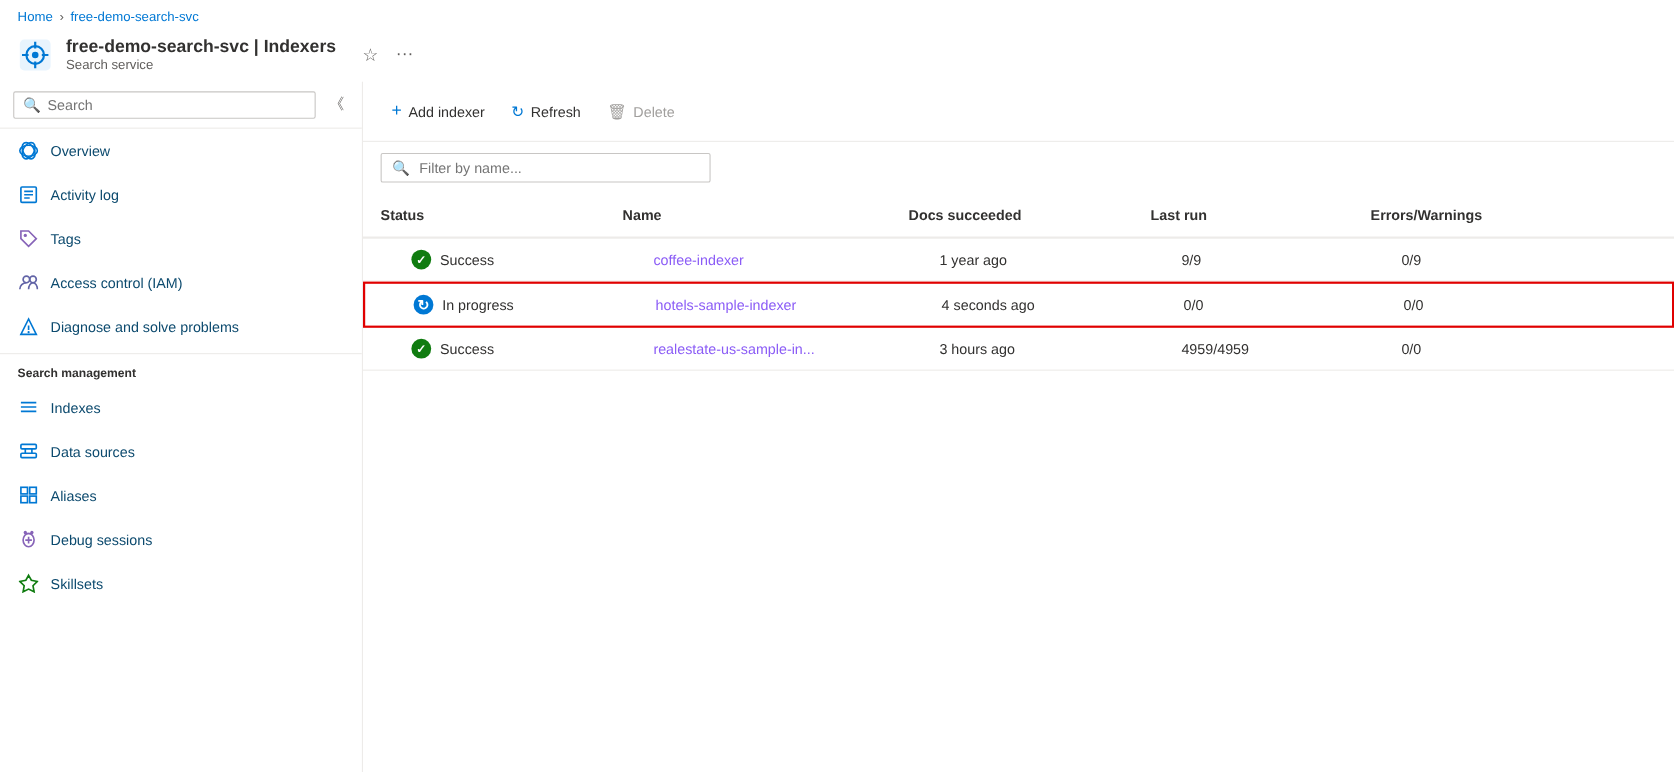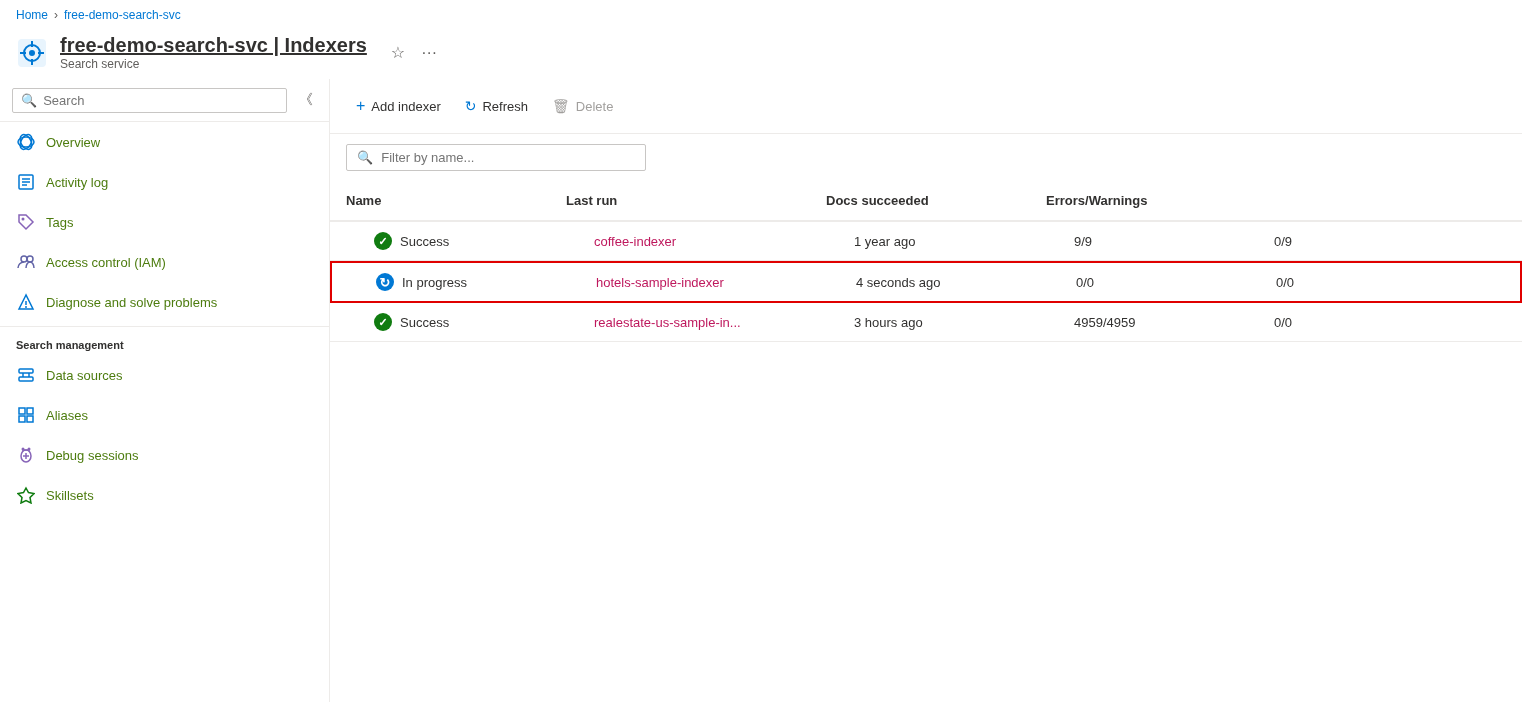--- a/index.html
+++ b/index.html
@@ -7,56 +7,56 @@
 
     
     .breadcrumb { display: flex; align-items: flex-end; padding: 8px 16px; font-size: 12px; gap: 6px; }
     .breadcrumb a { color: #0078d4; text-decoration: none; }
     .breadcrumb-sep { color: #605e5c; }
 
     
     .page-header { display: flex; align-items: center; padding: 4px 16px 8px 16px; gap: 12px; }
     .page-header-icon { width: 32px; height: 32px; display: flex; align-items: center; justify-content: center; }
     .page-header-text { display: flex; flex-direction: column; }
-    .page-header-title { font-size: 20px; font-weight: 600; color: #323130; text-decoration: underline; }
+    .page-header-title { font-size: 16px; font-weight: 600; color: #323130; }
     .page-header-subtitle { font-size: 12px; color: #605e5c; }
     .header-actions { display: flex; align-items: center; gap: 8px; margin-left: 8px; }
     .star-btn, .more-btn { background: none; border: none; cursor: pointer; font-size: 16px; color: #605e5c; padding: 4px; }
 
     
     .main-layout { display: flex; flex: 1; overflow: hidden; }
 
     
     .sidebar { width: 330px; min-width: 330px; border-right: 1px solid #edebe9; display: flex; flex-direction: column; overflow: hidden; }
     .sidebar-search-row { display: flex; align-items: center; padding: 8px 12px; gap: 8px; border-bottom: 1px solid #edebe9; }
     .sidebar-search { display: flex; align-items: center; flex: 1; border: 1px solid #c8c6c4; border-radius: 2px; padding: 4px 8px; gap: 6px; background: #fff; }
     .sidebar-search input { border: none; outline: none; font-size: 13px; flex: 1; color: #323130; }
     .collapse-btn { background: none; border: none; cursor: pointer; color: #605e5c; font-size: 14px; padding: 4px; }
     .sidebar-nav { flex: 1; overflow-y: auto; }
-    .nav-item { display: flex; align-items: center; padding: 10px 16px; gap: 10px; cursor: pointer; font-size: 13px; color: #4d7c0f; }
+    .nav-item { display: flex; align-items: center; padding: 10px 16px; gap: 10px; cursor: pointer; font-size: 13px; color: #0c4a6e; }
     .nav-item.active { background: #e8e8e8; font-weight: 600; }
     .nav-icon { width: 20px; height: 20px; display: flex; align-items: center; justify-content: center; flex-shrink: 0; }
     .section-label { padding: 12px 16px 4px 16px; font-size: 11px; font-weight: 600; color: #323130; border-top: 1px solid #edebe9; margin-top: 4px; }
 
     
     .content { flex: 1; overflow-y: auto; padding: 0; }
     .toolbar { display: flex; align-items: center; gap: 4px; padding: 12px 16px; border-bottom: 1px solid #edebe9; }
     .toolbar-btn { display: flex; align-items: center; gap: 6px; background: none; border: none; cursor: pointer; padding: 6px 10px; font-size: 13px; color: #323130; border-radius: 2px; }
     .toolbar-btn.disabled { color: #a19f9d; cursor: default; }
 
     .filter-row { padding: 10px 16px; }
     .filter-input { display: flex; align-items: center; border: 1px solid #c8c6c4; border-radius: 2px; padding: 5px 10px; gap: 8px; width: 300px; background: #fff; }
     .filter-input input { border: none; outline: none; font-size: 13px; flex: 1; color: #323130; }
     .table-header { display: grid; grid-template-columns: 220px 260px 220px 200px 180px; padding: 8px 16px; border-bottom: 2px solid #edebe9; }
     .table-header-cell { font-size: 13px; font-weight: 600; color: #323130; padding: 4px 0; }
     .table-body { }
     .table-row { display: grid; grid-template-columns: 220px 260px 220px 200px 180px; padding: 10px 16px; border-bottom: 1px solid #edebe9; align-items: center; }
     .table-row.highlighted { border: 2px solid #e00000; background: #fff; }
     .table-cell { font-size: 13px; color: #323130; display: flex; align-items: center; gap: 8px; padding-left: 28px; }
-    .table-cell a { color: #be185d; text-decoration: none; }
+    .table-cell a { color: #8b5cf6; text-decoration: none; }
 
     
     .status-success { width: 18px; height: 18px; border-radius: 50%; background: #107c10; display: flex; align-items: center; justify-content: center; flex-shrink: 0; }
     .status-success::after { content: '✓'; color: white; font-size: 11px; font-weight: 700; }
     .status-inprogress { width: 18px; height: 18px; border-radius: 50%; background: #0078d4; display: flex; align-items: center; justify-content: center; flex-shrink: 0; }
     .status-inprogress::after { content: '↻'; color: white; font-size: 13px; font-weight: 700; }
 
     
     .icon-overview { color: #0078d4; }
     .icon-activity { color: #0078d4; }
@@ -161,20 +161,30 @@
               <line x1="9" y1="8" x2="9" y2="12" stroke="#0078d4" stroke-width="1.5"></line>
               <circle cx="9" cy="14" r="1" fill="#0078d4"></circle>
             </svg>
         </span>
         <span>Diagnose and solve problems</span>
       </div>
 
       <div class="section-label">Search management</div>
 
       <div class="nav-item">
+        <span class="nav-icon icon-indexes">
+          <svg width="18" height="18" viewBox="0 0 18 18">
+              <line x1="2" y1="5" x2="16" y2="5" stroke="#0078d4" stroke-width="1.5"></line>
+              <line x1="2" y1="9" x2="16" y2="9" stroke="#0078d4" stroke-width="1.5"></line>
+              <line x1="2" y1="13" x2="16" y2="13" stroke="#0078d4" stroke-width="1.5"></line>
+            </svg>
+        </span>
+        <span>Indexes</span>
+      </div>
+      <div class="nav-item">
         <span class="nav-icon icon-datasources">
           <svg width="18" height="18" viewBox="0 0 18 18">
               <rect x="2" y="3" width="14" height="4" rx="1" fill="none" stroke="#0078d4" stroke-width="1.5"></rect>
               <rect x="2" y="11" width="14" height="4" rx="1" fill="none" stroke="#0078d4" stroke-width="1.5"></rect>
               <line x1="6" y1="7" x2="6" y2="11" stroke="#0078d4" stroke-width="1.5"></line>
               <line x1="12" y1="7" x2="12" y2="11" stroke="#0078d4" stroke-width="1.5"></line>
             </svg>
         </span>
         <span>Data sources</span>
       </div>
@@ -231,23 +241,24 @@
     </div>
 
     <div class="filter-row">
       <div class="filter-input">
         <span style="color:#605e5c;">🔍</span>
         <input type="text" placeholder="Filter by name..." style="">
       </div>
     </div>
 
     <div class="table-header">
+      <div class="table-header-cell">Status</div>
       <div class="table-header-cell">Name</div>
+      <div class="table-header-cell">Docs succeeded</div>
       <div class="table-header-cell">Last run</div>
-      <div class="table-header-cell">Docs succeeded</div>
       <div class="table-header-cell">Errors/Warnings</div>
     </div>
 
     <div class="table-body">
 
       <div class="table-row">
         <div class="table-cell">
           <div class="status-success"></div>
           <span>Success</span>
         </div>

